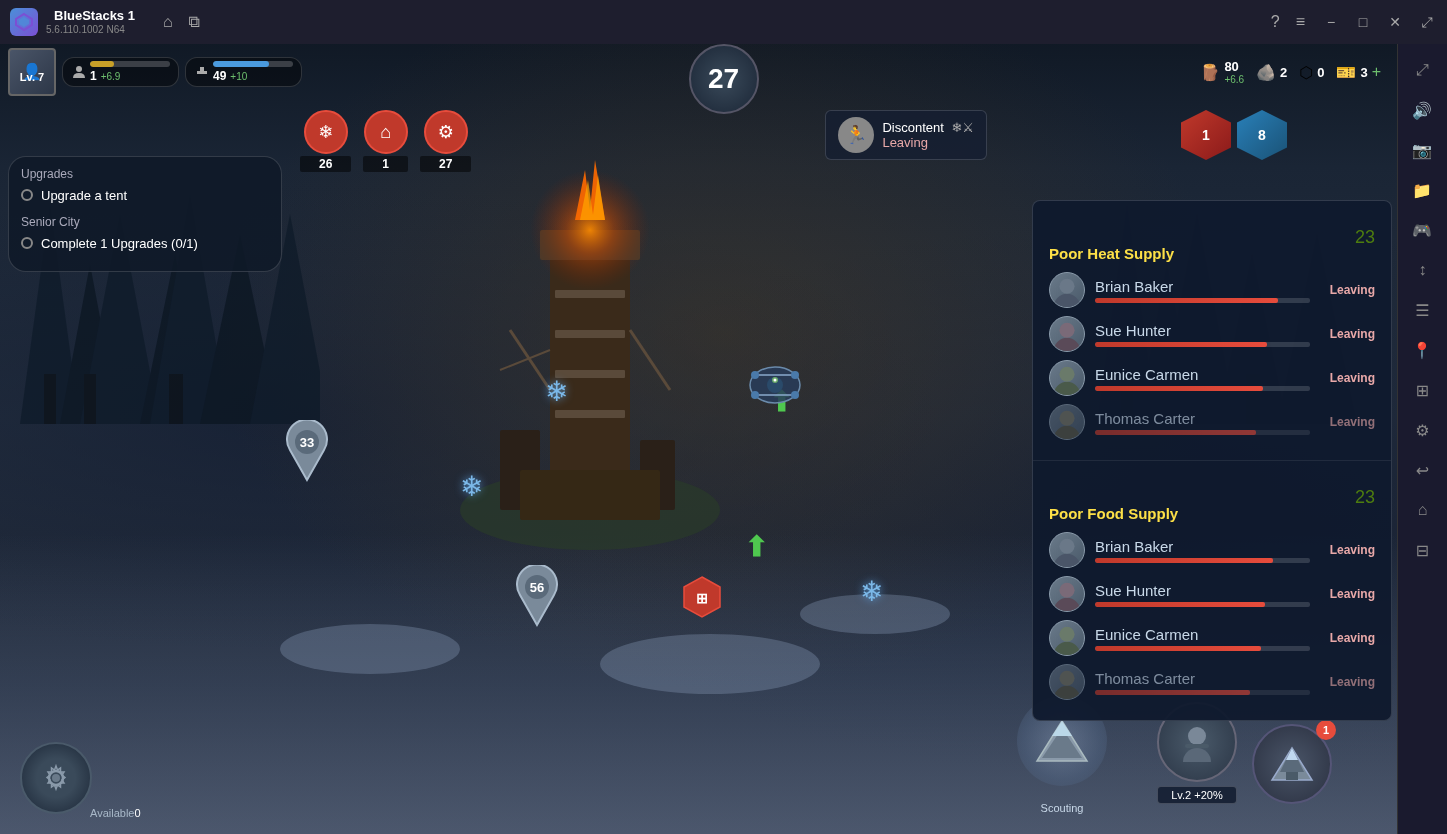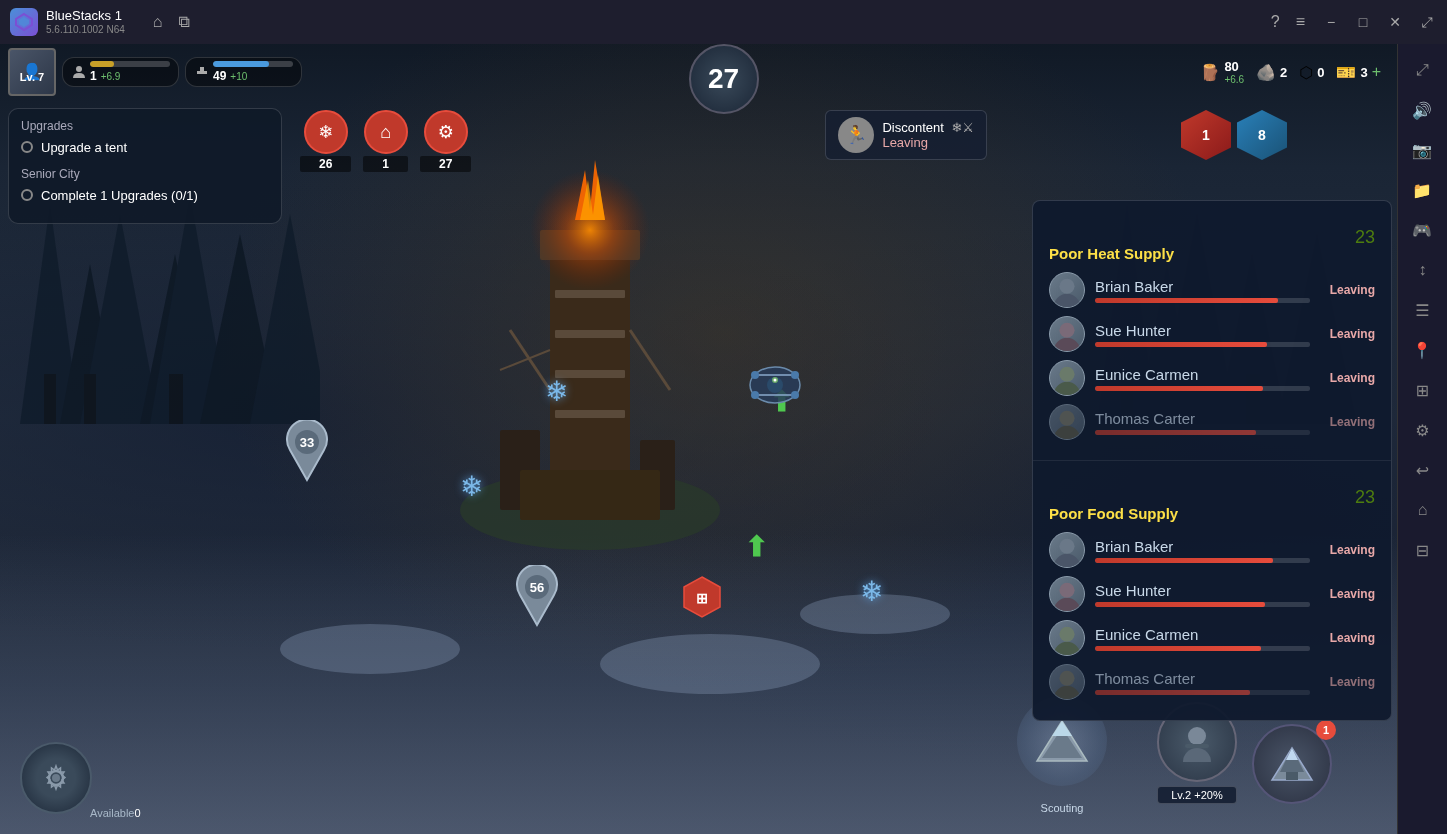--- a/index.html
+++ b/index.html
@@ -67,21 +67,21 @@
       font-size: 10px;
       color: white;
       font-weight: bold;
     }
 
     .bs-title {
       color: #ccc;
       font-size: 12px;
       line-height: 1.2;
     }
-    .bs-title .main { color: #fff; font-size: 13px; font-weight: normal; }
+    .bs-title .main { color: #fff; font-size: 13px; font-weight: bold; margin-left: 8px; }
     .bs-title .sub { color: #888; font-size: 10px; }
 
     .bs-nav-icons {
       display: flex;
       gap: 16px;
       margin-left: 20px;
     }
     .bs-nav-icon {
       color: #aaa;
       font-size: 16px;
@@ -310,22 +310,23 @@
       display: flex;
       align-items: center;
       justify-content: center;
       color: white;
       cursor: pointer;
     }
 
     .quest-section {
       background: rgba(15, 25, 40, 0.88);
       border: 1px solid rgba(255,255,255,0.15);
-      border-radius: 10px;
+      border-radius: 18px;
       padding: 10px 12px;
+      margin-top: 48px;
     }
     .quest-category {
       color: #aab;
       font-size: 12px;
       margin-bottom: 6px;
     }
     .quest-item {
       display: flex;
       align-items: flex-start;
       gap: 8px;

